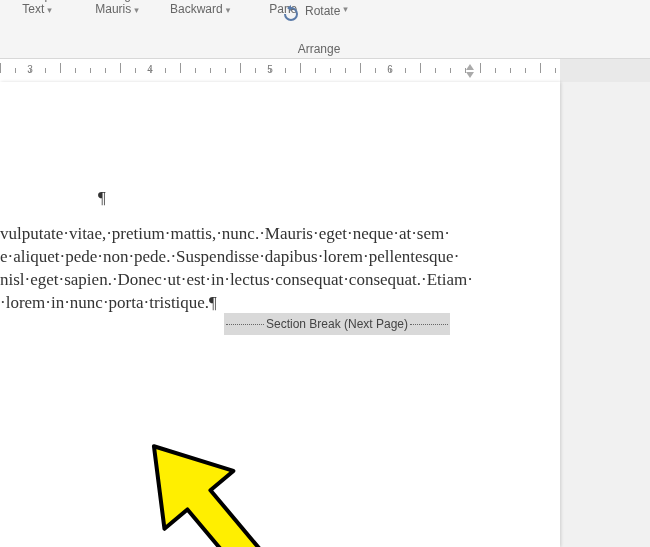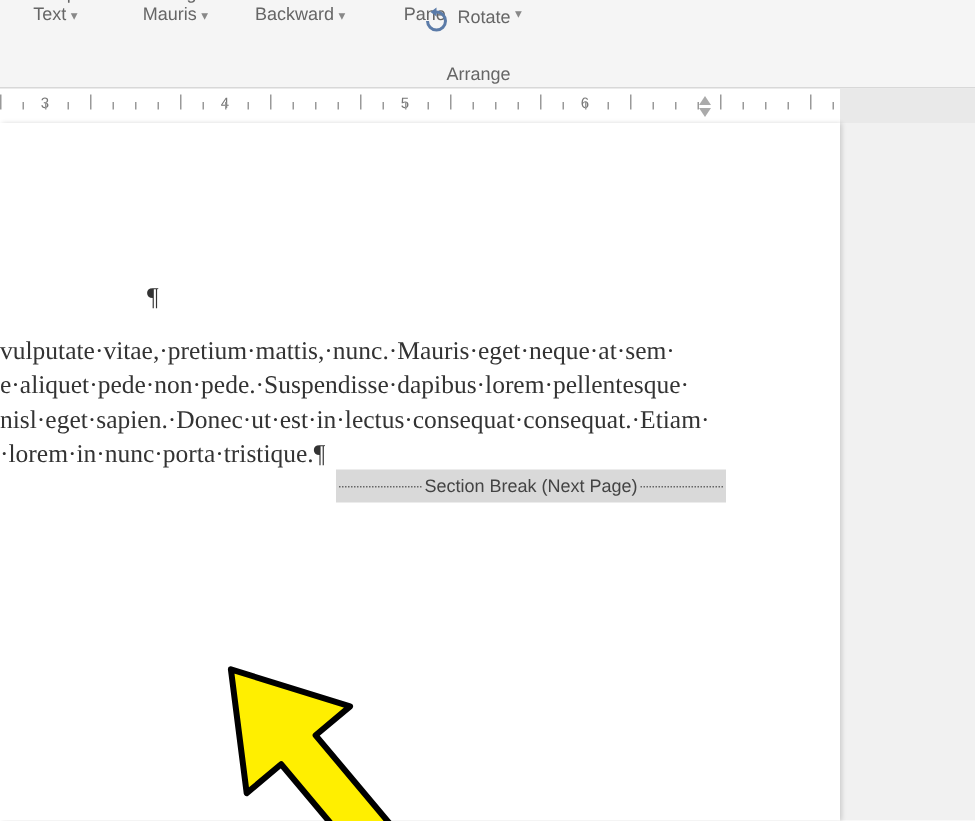--- a/index.html
+++ b/index.html
@@ -19,21 +19,21 @@
 .num{position:absolute;top:1px;font-size:10px;color:#777;transform:translateX(-50%)}
 .margin-marker{position:absolute;top:0;width:0;height:0}
 .margin-marker::before{content:"";position:absolute;top:1px;left:-4px;border-left:4px solid transparent;border-right:4px solid transparent;border-bottom:6px solid #aaa}
 .margin-marker::after{content:"";position:absolute;top:9px;left:-4px;border-left:4px solid transparent;border-right:4px solid transparent;border-top:6px solid #aaa}
 .gray-ruler{position:absolute;top:0;right:0;width:90px;height:24px;background:#e9e9e9}
 .doc-area{position:absolute;left:0;top:82px;width:560px;height:465px;background:#fff;box-shadow:1px 0 3px rgba(0,0,0,0.15)}
 .sidebar{position:absolute;top:82px;right:0;width:90px;height:465px;background:#f1f1f1}
 .pilcrow{position:absolute;left:98px;top:106px;font-family:"Times New Roman",serif;font-size:17px;color:#333}
 .body-text{position:absolute;left:0;top:140px;font-family:"Times New Roman",serif;font-size:17px;color:#333;line-height:23px}
 .body-text .ln{white-space:nowrap}
-.sect-break{position:absolute;left:224px;top:231px;width:260px;height:22px;background:#d9d9d9;display:flex;align-items:center;justify-content:center;font-family:"Segoe UI",sans-serif;font-size:12px;color:#444}
+.sect-break{position:absolute;left:224px;top:231px;width:226px;height:22px;background:#d9d9d9;display:flex;align-items:center;justify-content:center;font-family:"Segoe UI",sans-serif;font-size:12px;color:#444}
 .sect-break::before,.sect-break::after{content:"";flex:1;height:0;border-top:1.5px dotted #666;margin:0 2px}
 .arrow{position:absolute;left:130px;top:332px;pointer-events:none}
 </style>
 </head>
 <body>
 
 <div class="ribbon">
   <div class="ribbon-group" style="left:10px">
     <div class="rbtn">
       <span>Wrap</span>

